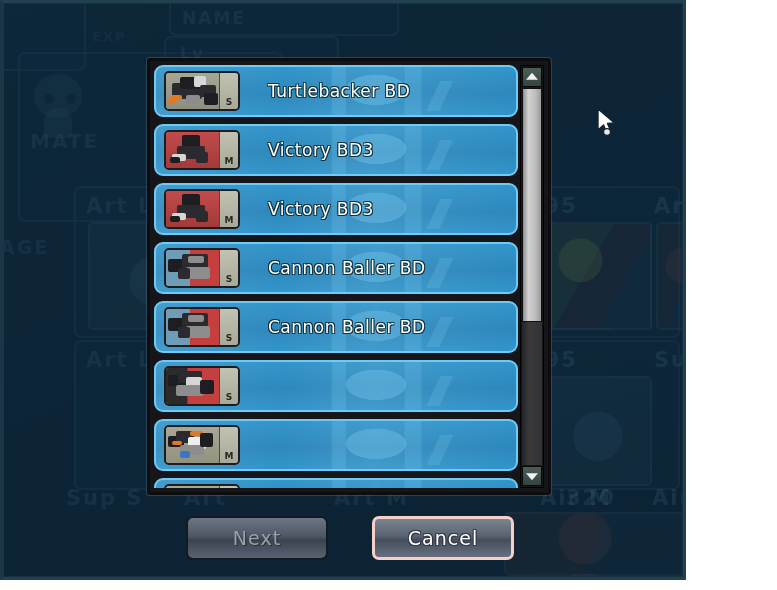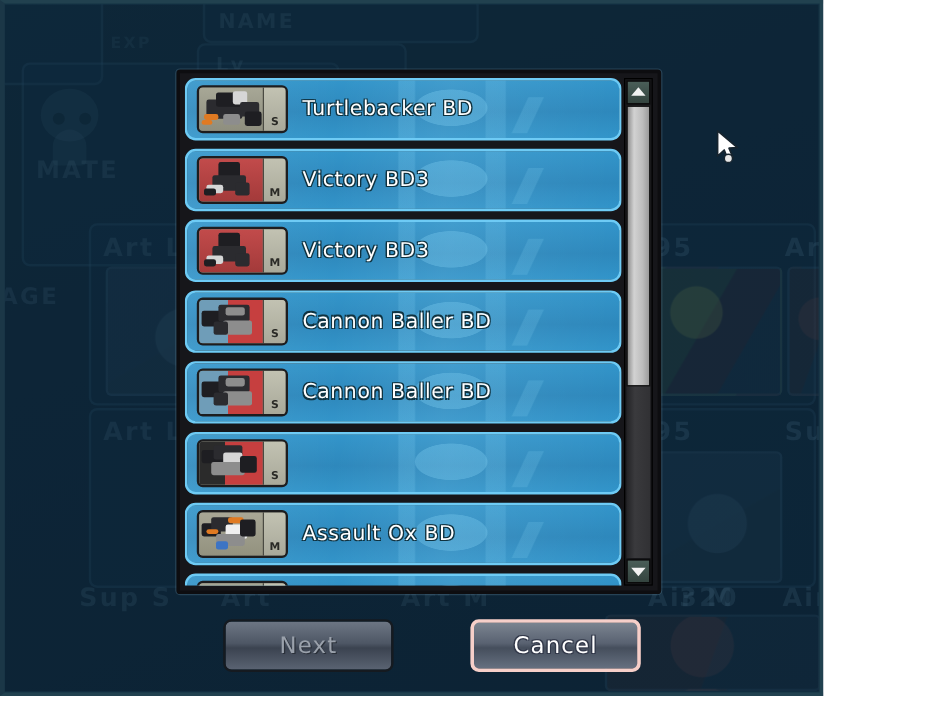--- a/index.html
+++ b/index.html
@@ -256,21 +256,21 @@
   .p-dark   { background: #2b2b2f; }
   .p-dark2  { background: #1e1e22; }
   .p-gray   { background: #8d8d8d; }
   .p-light  { background: #d6d6d6; }
   .p-orange { background: #e07a22; }
   .p-blue   { background: #3d74c4; }
   .p-white  { background: #efefef; }
 
   .item-label {
     position: relative;
-    margin-left: 12px;
+    margin-left: 28px;
     color: #ffffff;
     font-size: 17px;
     font-family: "DejaVu Sans", sans-serif;
     letter-spacing: 0.5px;
     text-shadow: 1px 1px 0 #10323f, -1px 1px 0 #10323f, 1px -1px 0 #10323f, -1px -1px 0 #10323f;
     white-space: nowrap;
     user-select: none;
     z-index: 2;
   }
 
@@ -358,21 +358,20 @@
     cursor: default;
   }
   #btn-cancel {
     left: 368px;
     top: 512px;
     border: 3px solid #f6cfc9;
     background: linear-gradient(180deg, #7b8490 0%, #596271 45%, #454e5c 55%, #667080 100%);
     color: #ffffff;
     text-shadow: 1px 1px 0 #33394a, -1px 1px 0 #33394a, 1px -1px 0 #33394a, -1px -1px 0 #33394a;
     cursor: pointer;
-    margin-left: 20px;
   }
 
   
   #cursor {
     position: absolute;
     left: 596px;
     top: 108px;
     width: 22px;
     height: 30px;
     pointer-events: none;
@@ -564,21 +563,20 @@
                   <div class="part p-dark" style="left: 10px; top: 4px; width: 18px; height: 12px;"></div>
                   <div class="part p-orange" style="left: 24px; top: 4px; width: 13px; height: 5px;"></div>
                   <div class="part p-white" style="left: 22px; top: 10px; width: 18px; height: 12px;"></div>
                   <div class="part p-orange" style="left: 6px; top: 14px; width: 10px; height: 4px;"></div>
                   <div class="part p-gray" style="left: 14px; top: 18px; width: 24px; height: 10px;"></div>
                   <div class="part p-blue" style="left: 14px; top: 24px; width: 10px; height: 7px;"></div>
                   <div class="part p-dark2" style="left: 34px; top: 6px; width: 13px; height: 14px;"></div>
                 </div>
                 <div class="thumb-badge">M</div>
               </div>
-              <div class="item-label">Assault Ox BD</div>
             </div>
             <div class="list-item">
               <div class="item-ghost"></div>
               <div class="item-thumb">
                 <div class="thumb-art bg-gray"></div>
                 <div class="thumb-badge"></div>
               </div>
               <div class="item-label"></div>
             </div>
           </div>

